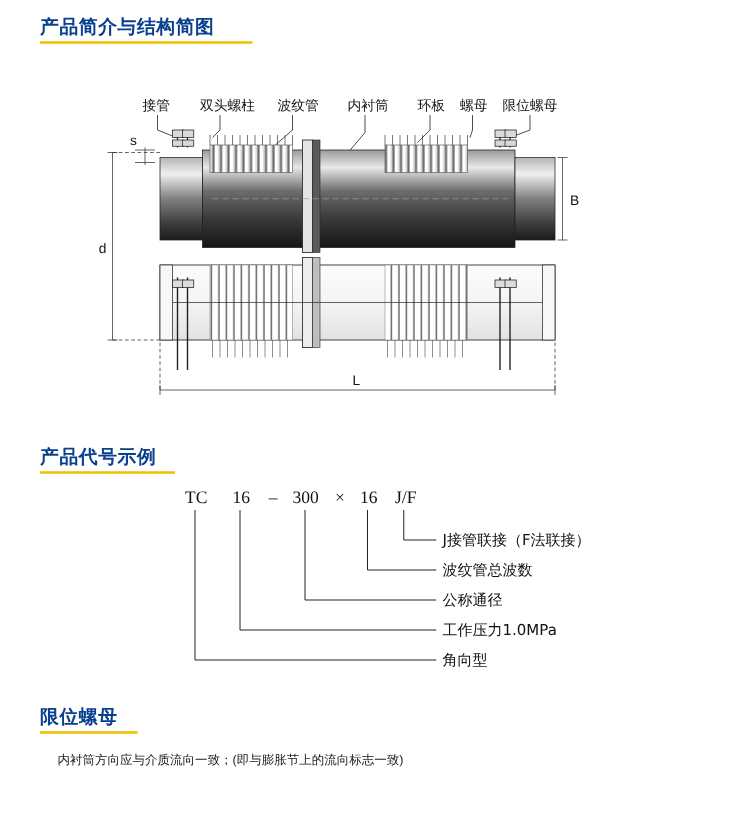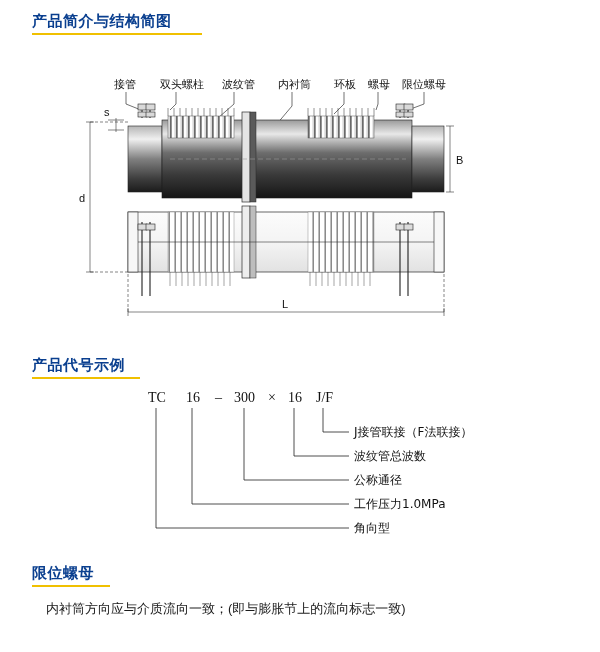--- a/index.html
+++ b/index.html
@@ -60,21 +60,21 @@
     height: 170px;
   }
   #figure2 svg { display: block; }
 
   
   #notes {
     position: absolute;
     left: 46px;
     top: 598px;
     width: 520px;
-    font-size: 13px;
+    font-size: 10px;
     line-height: 21px;
     color: #1a1a1a;
   }
   #notes div { white-space: nowrap; }
 
   .lbl {
     font-family: "Liberation Sans", sans-serif;
     font-size: 11px;
     fill: #111111;
   }

